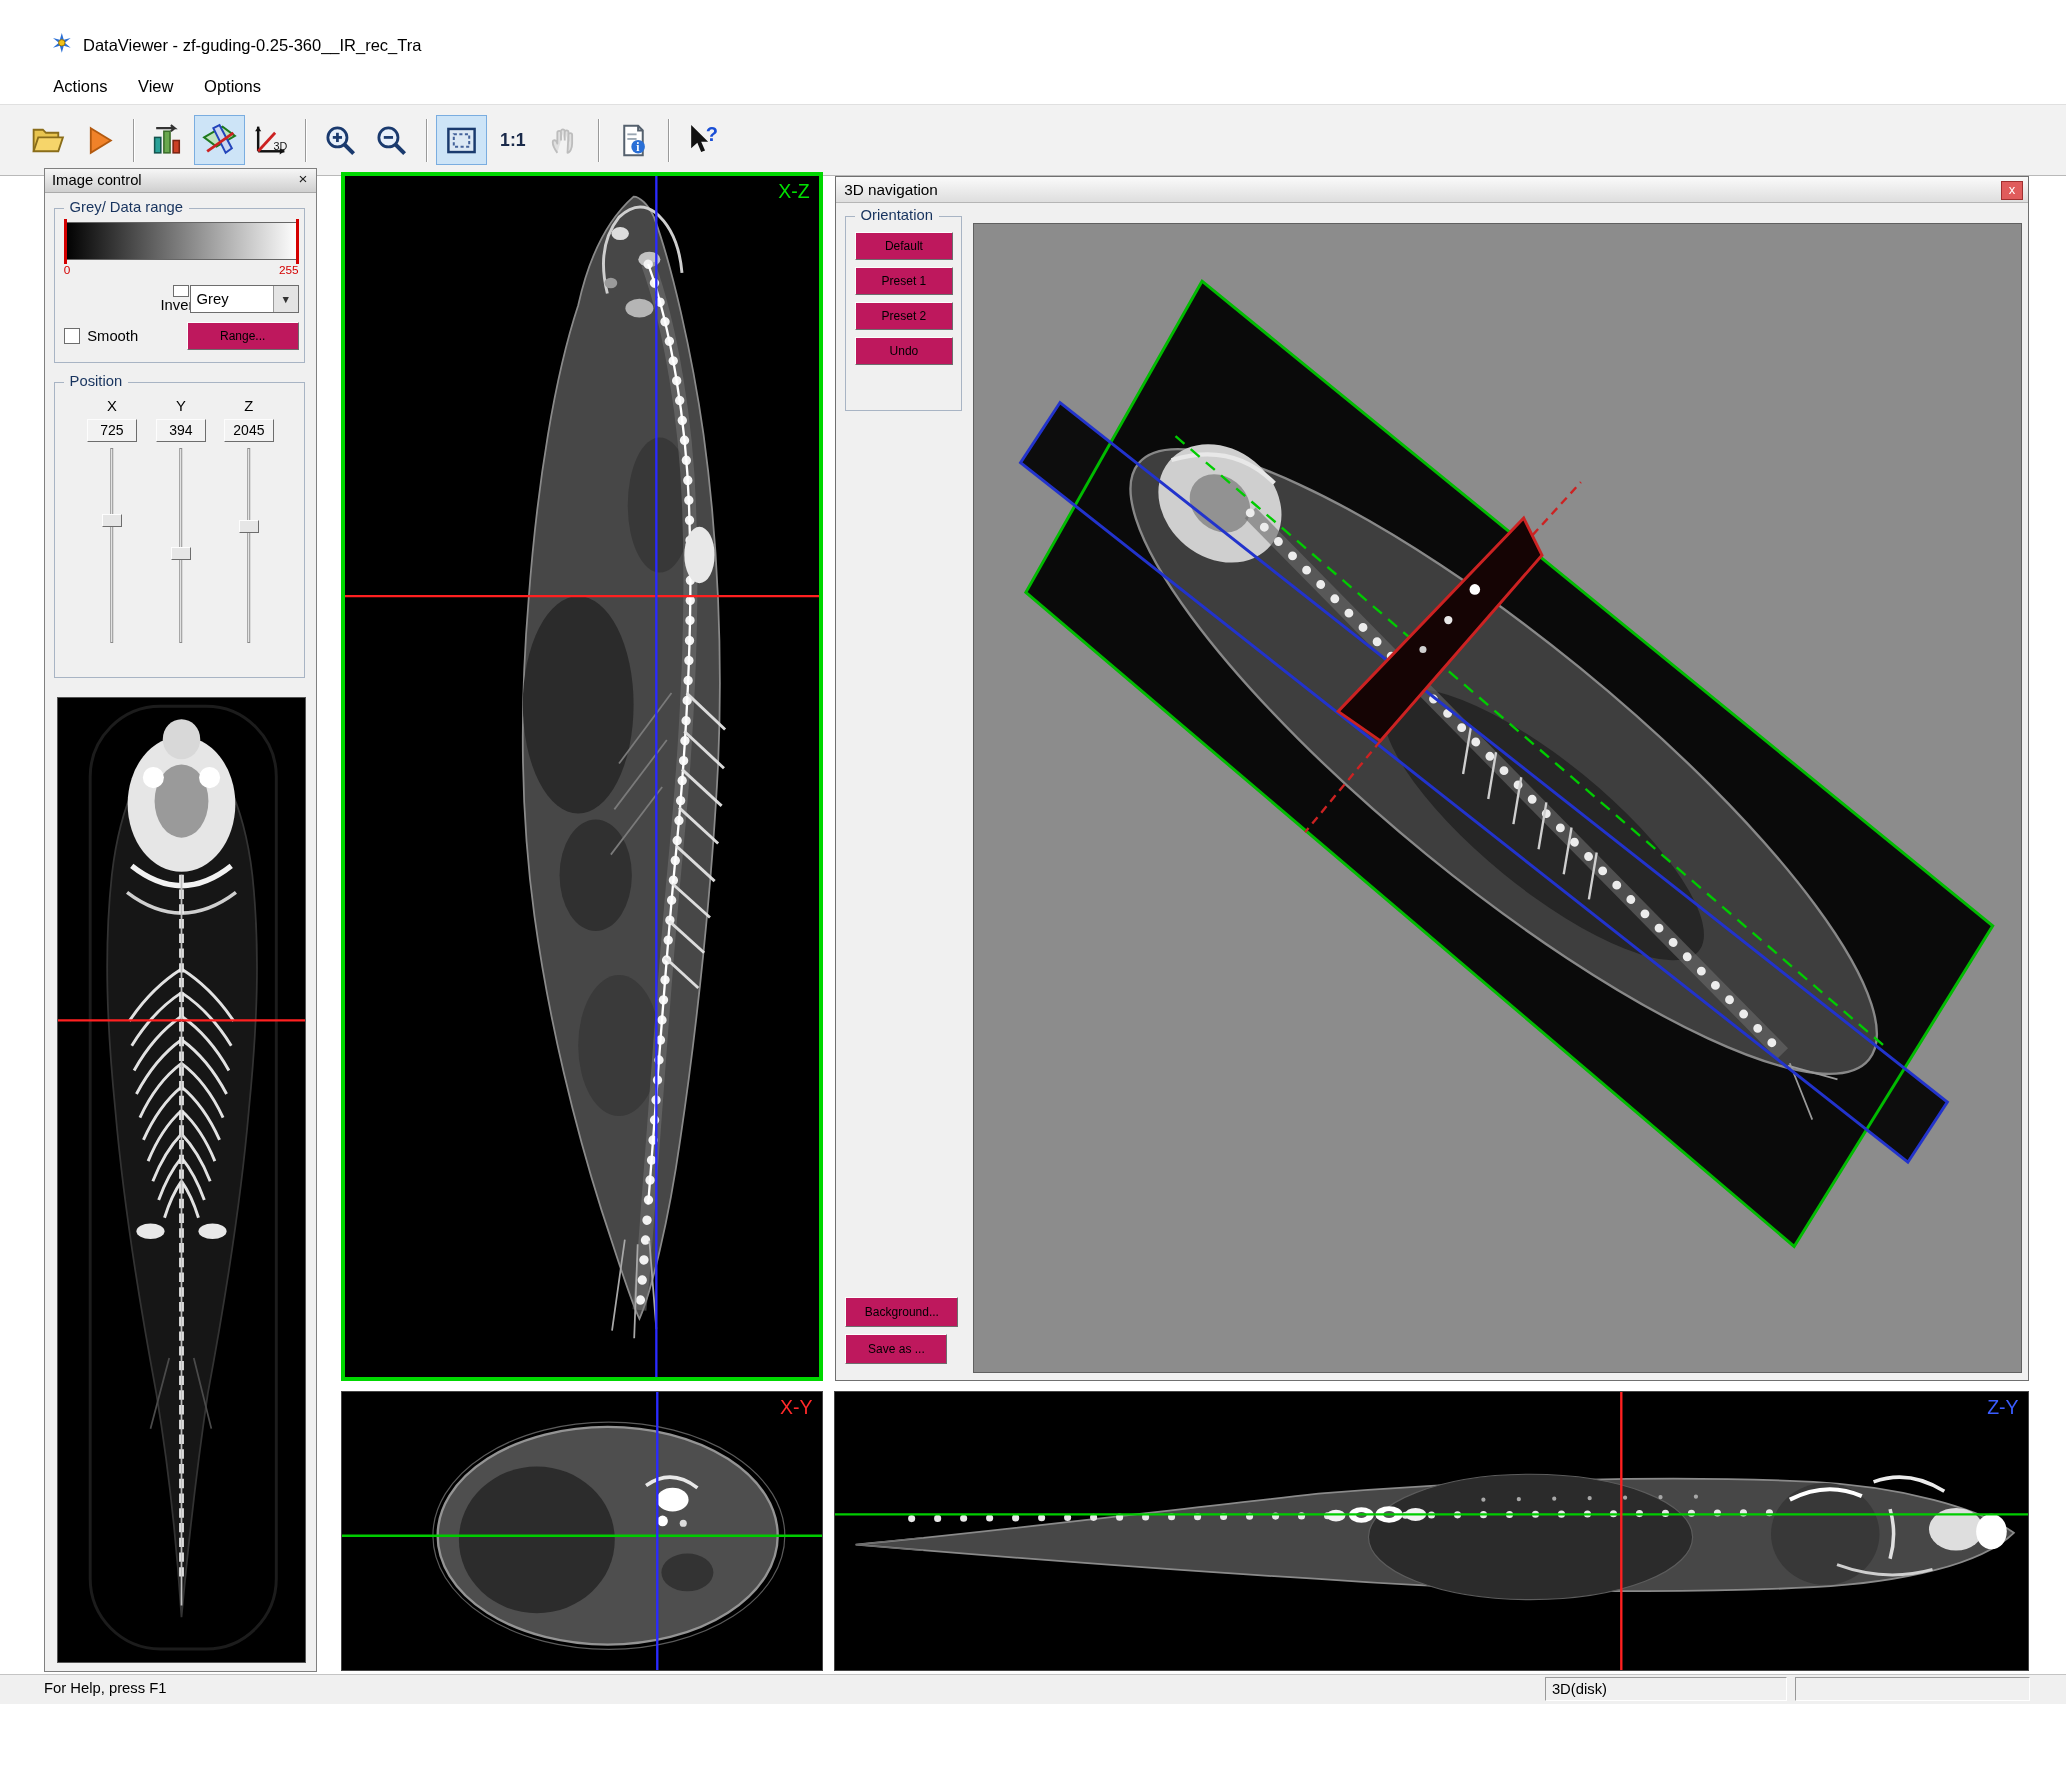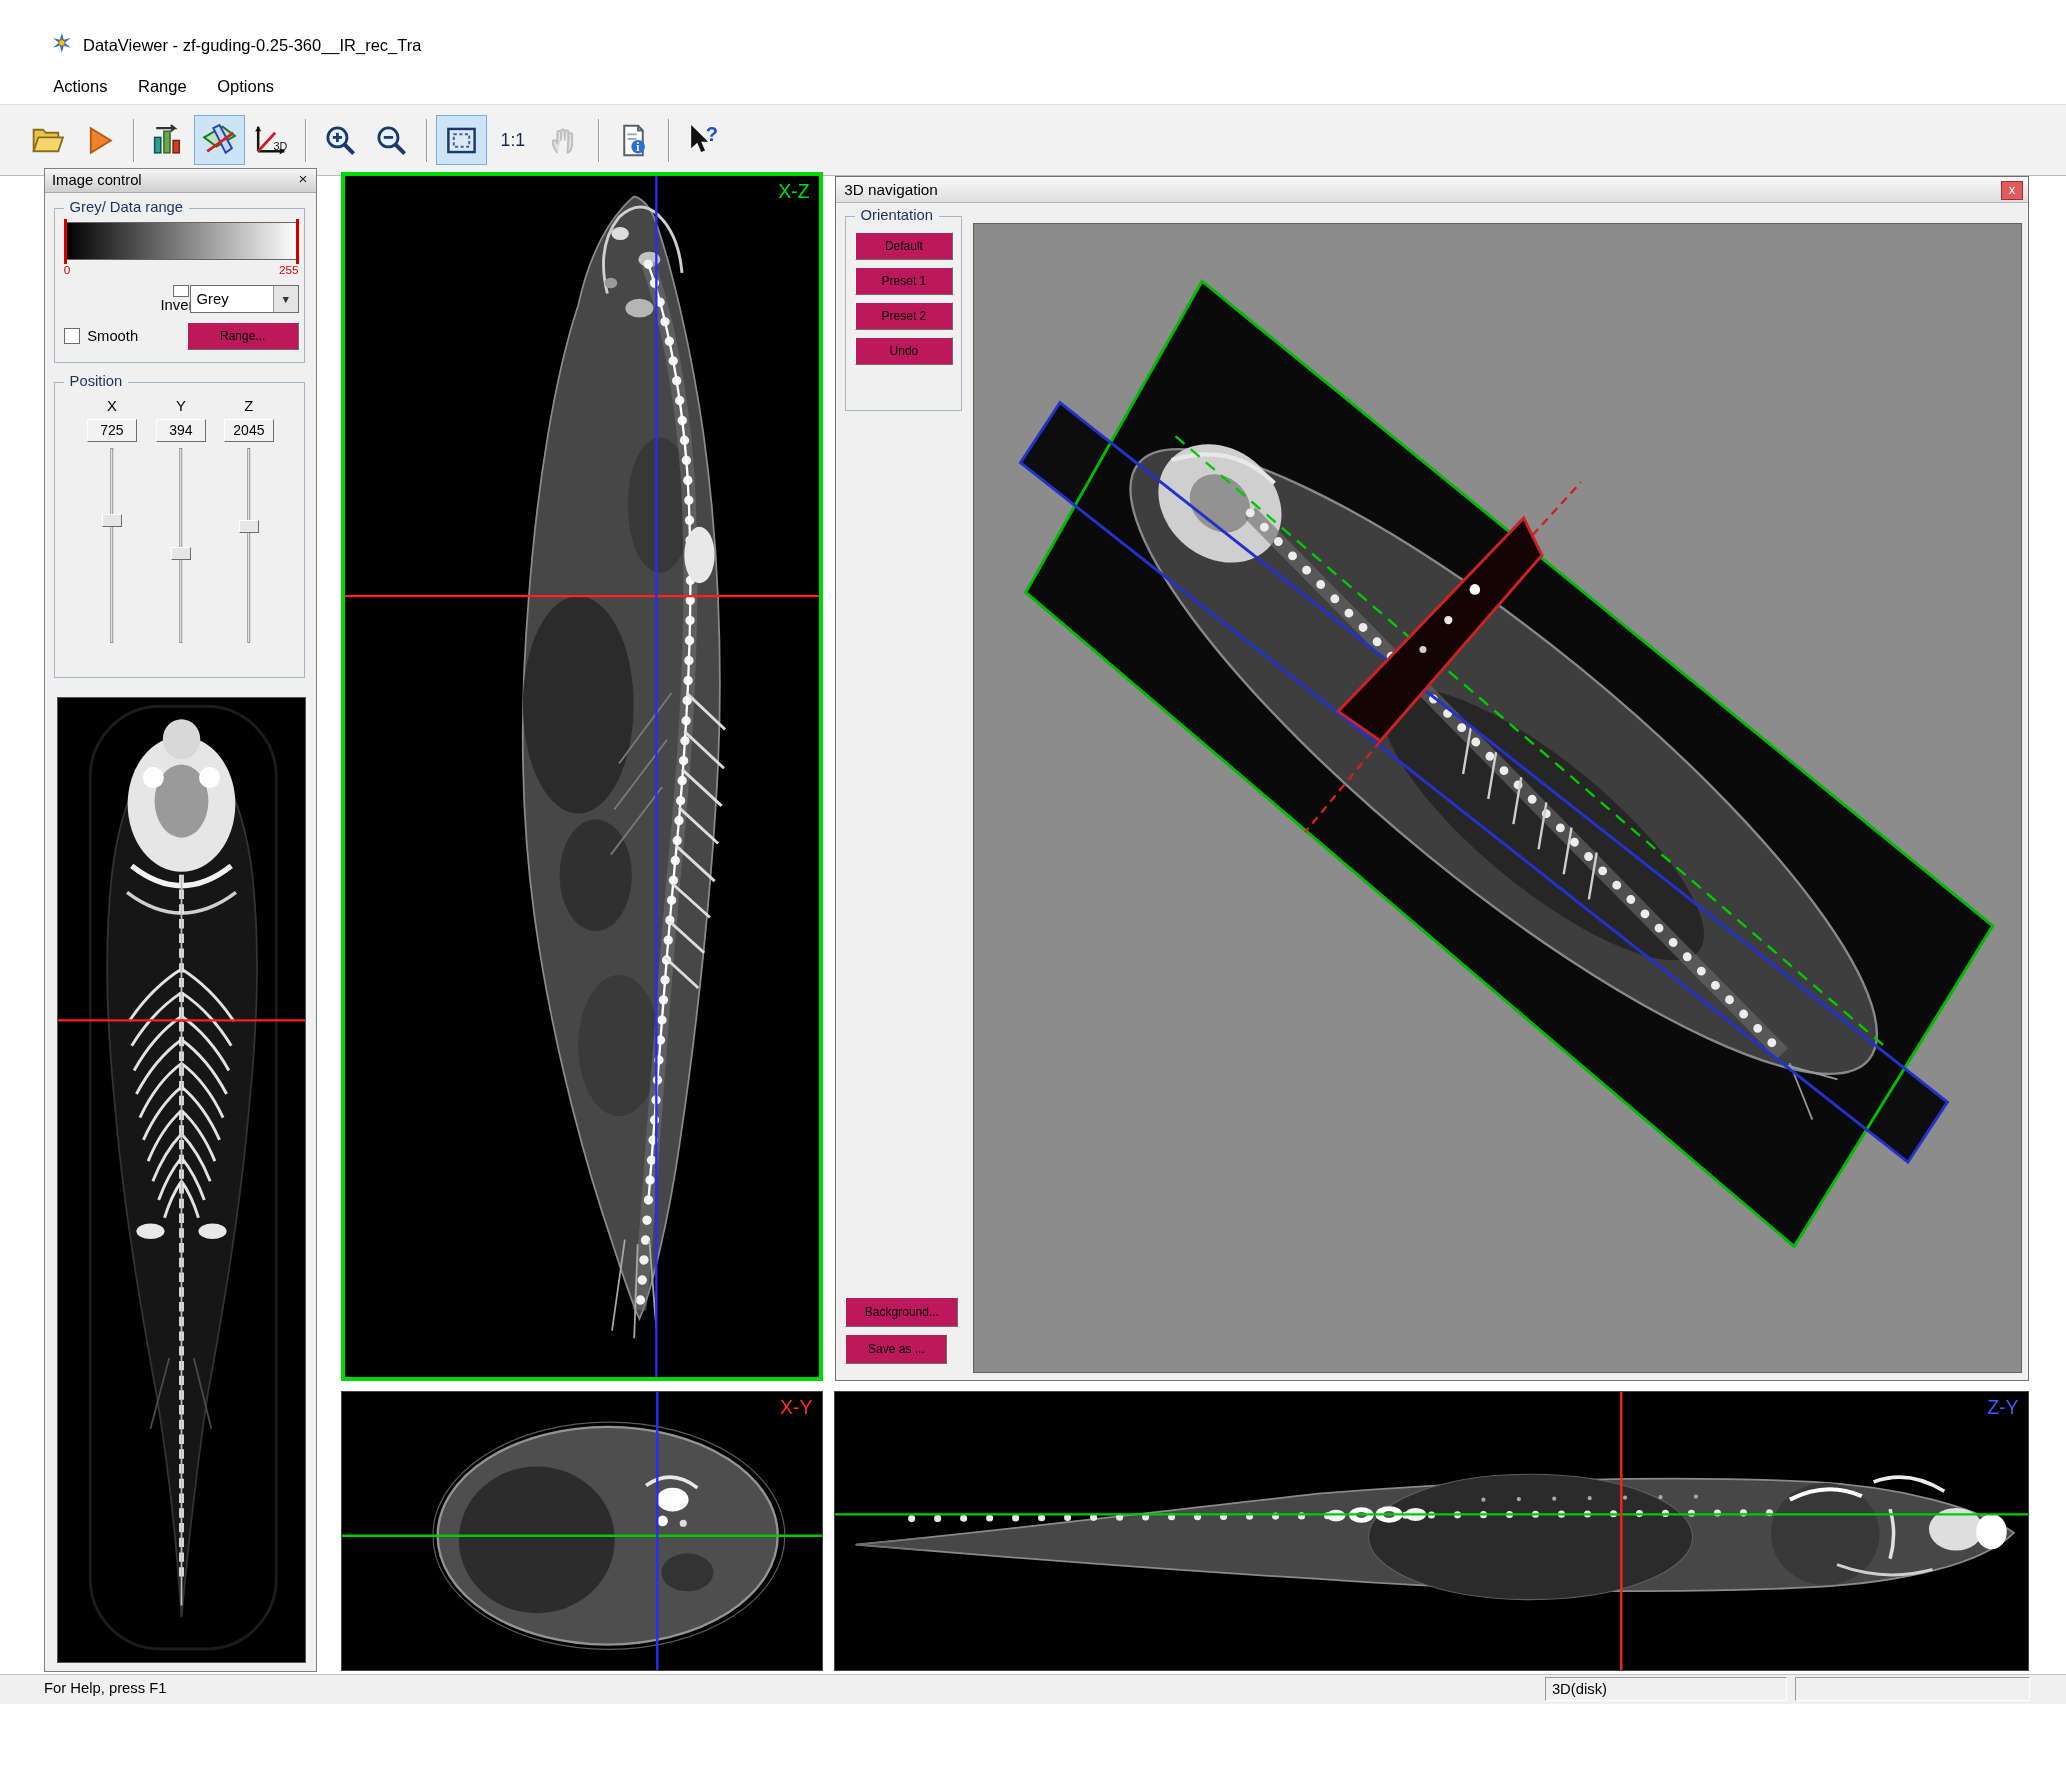--- a/index.html
+++ b/index.html
@@ -17,21 +17,21 @@
 
   #toolbar { position:absolute; left:0; top:104px; width:100%; height:72px; background:#f2f2f2;
              border-top:1.2px solid #e0e0e0; border-bottom:1.2px solid #b9b9b9;
              display:flex; align-items:center; padding-left:22.4px; }
   .tb-btn { width:51px; height:50px; display:flex; align-items:center; justify-content:center;
             border:1.2px solid transparent; background:transparent; }
   .tb-btn svg { width:37px; height:37px; }
   .tb-btn.pressed { background:#cde4f7; border:1.2px solid #7aade0; }
   .tb-btn.disabled { opacity:.5; }
   .tb-sep { width:2.4px; height:43px; margin:0 8.3px; border-left:1.2px solid #9a9a9a; border-right:1.2px solid #ffffff; }
-  .one-to-one { font-size:17.7px; font-weight:normal; color:#1a2a4a; }
+  .one-to-one { font-size:17.7px; font-weight:bold; color:#1a2a4a; }
 
   
   .btn3d { background:#be185d; border:1.8px solid; border-color:#fdfdfd #6d6d6d #6d6d6d #fdfdfd;
            font-size:12px; text-align:center; display:flex; align-items:center; justify-content:center; }
   .groupbox { position:absolute; border:1.2px solid #a8b4c4; }
   .groupbox > .legend { position:absolute; top:-10px; left:8.3px; background:#f0f0f0;
                         padding:0 5.9px; font-size:14.8px; color:#17335e; }
   .checkbox { width:16.5px; height:16.5px; background:#fff; border:1.2px solid #6d6d6d; display:inline-block; }
 
   
@@ -119,21 +119,21 @@
   <div id="titlebar">
     <svg id="app-icon" viewBox="0 0 24 24">
       <path d="M12 2 L14 9 L21 7 L15 12 L21 17 L14 15 L12 22 L10 15 L3 17 L9 12 L3 7 L10 9 Z" fill="#2a6fd6"></path>
       <circle cx="12" cy="12" r="3.2" fill="#f2c21a" stroke="#a07800"></circle>
     </svg>
     <span id="window-title">DataViewer - zf-guding-0.25-360__IR_rec_Tra</span>
   </div>
 
   <div id="menubar">
     <span class="menu-item">Actions</span>
-    <span class="menu-item">Range</span>
+    <span class="menu-item">View</span>
     <span class="menu-item">Options</span>
   </div>
 
   <div id="toolbar">
     <div class="tb-btn">
       <svg viewBox="0 0 24 24">
         <path d="M3 19 V5 h6 l2 2 h8 v3" fill="#e8c44f" stroke="#8a6d1a" stroke-width="1.2"></path>
         <path d="M3 19 L6 10 H22 L19 19 Z" fill="#f6d56a" stroke="#8a6d1a" stroke-width="1.2"></path>
       </svg>
     </div>

